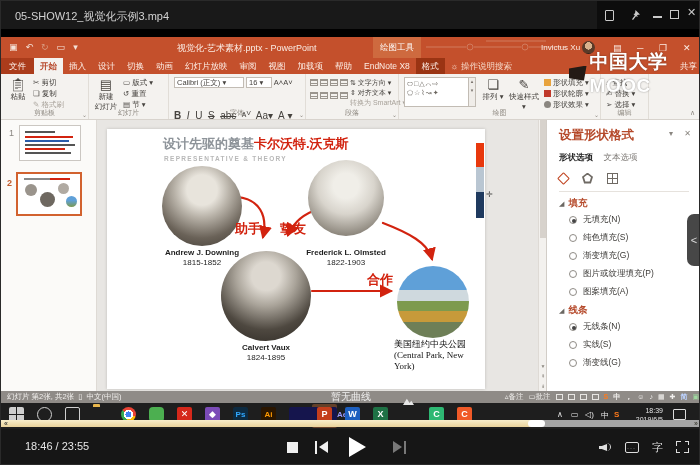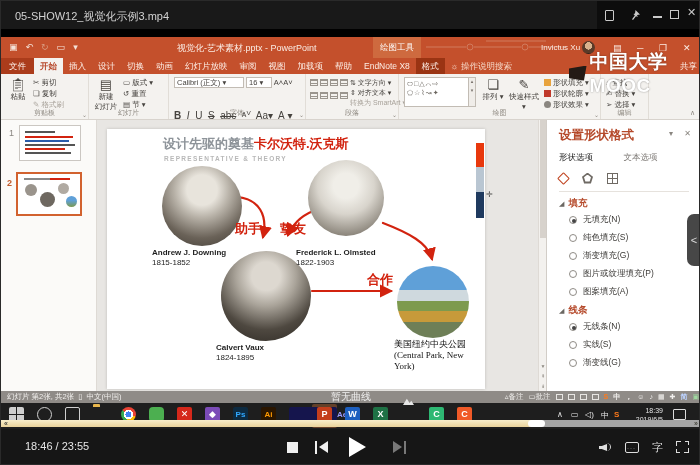--- a/index.html
+++ b/index.html
@@ -93,39 +93,39 @@
   .pt-downing { left:55px; top:37px; width:80px; height:80px;
       background:radial-gradient(circle at 50% 30%, #e8e4dc 0 22%, #b8b2a8 40%, #6a6258 70%, #3f3a33 100%); }
   .pt-olmsted { left:201px; top:31px; width:76px; height:76px;
       background:radial-gradient(circle at 50% 34%, #f0eee8 0 20%, #d8d4cc 45%, #8e887e 78%, #55504a 100%); }
   .pt-vaux { left:114px; top:122px; width:90px; height:90px;
       background:radial-gradient(circle at 50% 28%, #ddd8d0 0 18%, #aaa49a 38%, #4e4840 68%, #2b2722 100%); }
   .pt-park { left:290px; top:137px; width:72px; height:72px;
       background:linear-gradient(#5fa0d8 0 34%, #cfd9de 34% 48%, #7d9a4e 48% 62%, #c79a3a 62% 78%, #6e7f57 78% 100%); }
 
   .rel-label { position:absolute; font-size:13px; font-weight:bold; color:#d2230f; }
-  .cap { position:absolute; text-align:left; font-size:8px; color:#1e1e1e; line-height:10px; }
+  .cap { position:absolute; text-align:center; font-size:8px; color:#1e1e1e; line-height:10px; }
   .cap b { font-size:8px; }
   .park-cap { position:absolute; left:287px; top:210px; width:80px; font-size:9px; line-height:11px;
               color:#111; font-family:"Liberation Serif","DejaVu Serif",serif; text-align:left; }
   .bars { position:absolute; left:369px; top:14px; width:8px; }
   .bar { width:8px; }
   .move-cursor { position:absolute; left:379px; top:61px; font-size:8px; color:#555; }
 
   .vscroll { position:absolute; top:83px; left:537px; width:8px; height:271px; background:#f3f1ee; border-left:1px solid #dedad5; }
   .vthumb { position:absolute; top:0; left:1px; width:6px; height:118px; background:#d7d2cc; }
   .vbtn { position:absolute; left:0; width:8px; font-size:5px; color:#8d8880; text-align:center; line-height:9px; }
 
   
   .panel { position:absolute; top:83px; left:545px; width:155px; height:271px; background:#fff;
            border-left:1px solid #d2cdc7; padding:7px 0 0 12px; }
   .panel-title { font-size:12.5px; font-weight:bold; color:#b5492a; }
   .panel-ctl { position:absolute; top:9px; color:#8a8680; font-size:8px; }
   .panel-tabs { margin-top:8px; font-size:8.5px; }
-  .ptab-shape { color:#262626; font-weight:normal; margin-right:28px; }
+  .ptab-shape { color:#262626; font-weight:bold; margin-right:8px; }
   .ptab-text { color:#7c7874; }
   .picon-row { margin-top:7px; display:flex; gap:14px; align-items:center; height:14px; }
   .pi-bucket { width:9px; height:9px; border:1.5px solid #c0431f; transform:rotate(45deg); border-radius:1px; }
   .pi-pent { width:11px; height:11px; background:#6f6a64;
              clip-path:polygon(50% 0,100% 38%,81% 100%,19% 100%,0 38%); position:relative; }
   .pi-pent::after { content:""; position:absolute; left:2px; top:2px; right:2px; bottom:2px; background:#fff;
              clip-path:polygon(50% 0,100% 38%,81% 100%,19% 100%,0 38%); }
   .pi-grid { width:11px; height:11px; border:1px solid #6f6a64;
              background:linear-gradient(#6f6a64 0 0) 50% 0/1px 100% no-repeat,
                         linear-gradient(#6f6a64 0 0) 0 50%/100% 1px no-repeat; }

